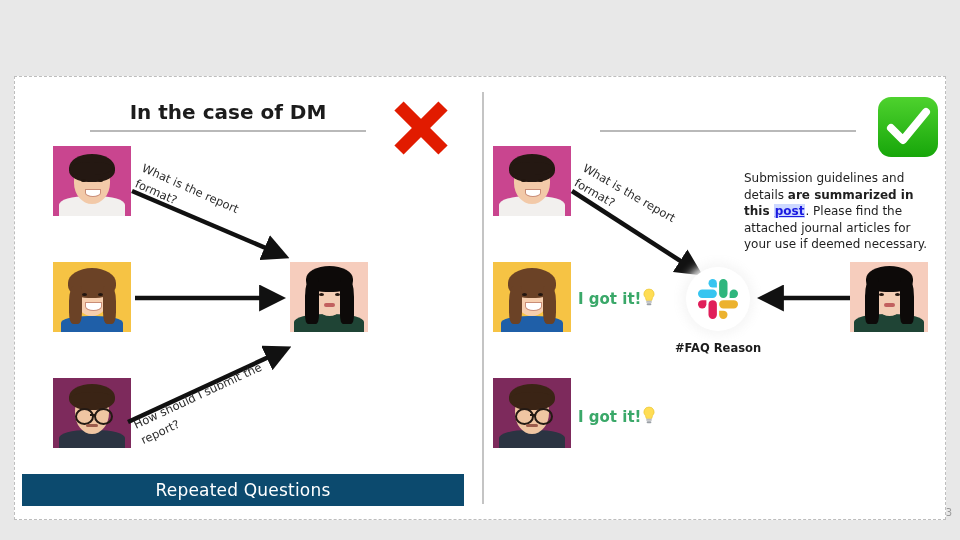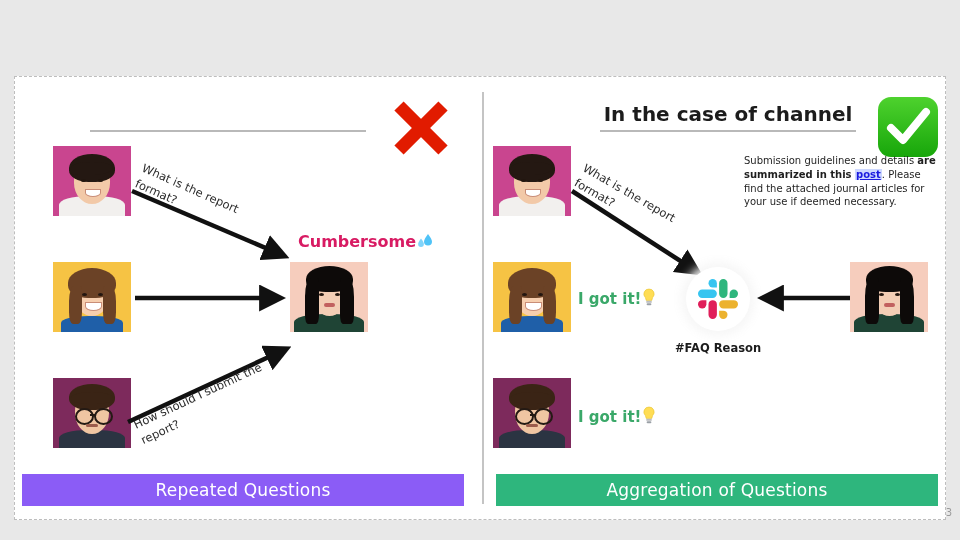--- a/index.html
+++ b/index.html
@@ -82,22 +82,22 @@
     position:absolute;font-size:15px;font-weight:bold;color:#3aa869;
     font-family:"DejaVu Sans","Liberation Sans",sans-serif;white-space:nowrap;
   }
   .bulb{display:inline-block;vertical-align:-2px;margin-left:1px;}
 
   
   .mark{position:absolute;}
 
   
   .note{
-    position:absolute;left:744px;top:154px;width:196px;
-    font-size:10px;line-height:1.38;color:#1f1f1f;
+    position:absolute;left:744px;top:170px;width:196px;
+    font-size:12px;line-height:1.38;color:#1f1f1f;
     font-family:"DejaVu Sans","Liberation Sans",sans-serif;
   }
   .note b{font-weight:bold;}
   .note .lnk{
     color:#1a1ae0;text-decoration:underline;font-weight:bold;
     background:#cdd8ff;padding:0 1px;
   }
 
   
   .slack-wrap{
@@ -127,20 +127,21 @@
 </style>
 </head>
 <body>
 
 <div id="slide">
 
 
   <div class="card"></div>
   <div class="v-divider"></div>
 
+  <div class="panel-heading" style="left:128px;top:100px;width:200px;">In the case of DM</div>
   <div class="heading-rule" style="left:90px;top:130px;width:276px;"></div>
 
   <svg class="mark" style="left:390px;top:97px;" width="62" height="62" viewBox="0 0 62 62">
     <g stroke="#e11b00" stroke-width="13" stroke-linecap="butt">
       <line x1="9" y1="9" x2="53" y2="53"></line>
       <line x1="53" y1="9" x2="9" y2="53"></line>
     </g>
   </svg>
 
   <div class="avatar" style="left:53px;top:146px;">
@@ -214,34 +215,25 @@
     <div class="av-body" style="left:4px;width:70px;height:18px;background:#1f4435"></div>
     <div class="av-face" style="left:23px;top:13px;width:33px;height:41px;background:#f3ceb5"></div>
     <div class="av-hair" style="left:16px;top:4px;width:47px;height:26px;background:#0d0a09"></div>
     <div class="av-fringe" style="left:15px;top:16px;width:14px;height:46px;background:#0d0a09;border-radius:40% 10% 20% 20%"></div>
     <div class="av-fringe" style="left:50px;top:16px;width:14px;height:46px;background:#0d0a09;border-radius:10% 40% 20% 20%"></div>
     <div class="av-eye" style="left:29px;top:31px"></div>
     <div class="av-eye" style="left:45px;top:31px"></div>
     <div class="av-mouth" style="left:34px;top:41px;width:11px;height:4px;background:#c2615f;border-radius:3px"></div>
   </div>
 
-  <div class="cumbersome" style="left:298px;top:232px;">
-    <span>Cumbersome</span><span class="sweat">
-      <svg width="18" height="16" viewBox="0 0 18 16">
-        <path d="M11 1 C13.6 4.6 15 6.8 15 8.6 A4 4 0 0 1 7 8.6 C7 6.8 8.4 4.6 11 1 z" fill="#4fc3f7"></path>
-        <path d="M4 5.5 C5.9 8.2 6.9 9.8 6.9 11 A2.9 2.9 0 0 1 1.1 11 C1.1 9.8 2.1 8.2 4 5.5 z" fill="#81d4fa"></path>
-      </svg>
-    </span>
-  </div>
-
-  <div class="greenbar" style="left:22px;top:474px;width:442px;background:#8b5cf6;">
+
+  <div class="greenbar" style="left:22px;top:474px;width:442px;background:#0c4a6e;">
     <span>Repeated Questions</span>
   </div>
 
-  <div class="panel-heading" style="left:600px;top:102px;width:256px;">In the case of channel</div>
   <div class="heading-rule" style="left:600px;top:130px;width:256px;"></div>
 
   <svg class="mark" style="left:876px;top:95px;" width="64" height="64" viewBox="0 0 64 64">
     <defs>
       <linearGradient id="ggrad" x1="0" y1="0" x2="0" y2="1">
         <stop offset="0" stop-color="#4ed22e"></stop>
           <stop offset="1" stop-color="#17a60a"></stop>
       </linearGradient>
     </defs>
     <rect x="2" y="2" width="60" height="60" rx="13" fill="url(#ggrad)"></rect>
@@ -348,19 +340,16 @@
     <div class="av-body" style="left:4px;width:70px;height:18px;background:#1f4435"></div>
     <div class="av-face" style="left:23px;top:13px;width:33px;height:41px;background:#f3ceb5"></div>
     <div class="av-hair" style="left:16px;top:4px;width:47px;height:26px;background:#0d0a09"></div>
     <div class="av-fringe" style="left:15px;top:16px;width:14px;height:46px;background:#0d0a09;border-radius:40% 10% 20% 20%"></div>
     <div class="av-fringe" style="left:50px;top:16px;width:14px;height:46px;background:#0d0a09;border-radius:10% 40% 20% 20%"></div>
     <div class="av-eye" style="left:29px;top:31px"></div>
     <div class="av-eye" style="left:45px;top:31px"></div>
     <div class="av-mouth" style="left:34px;top:41px;width:11px;height:4px;background:#c2615f;border-radius:3px"></div>
   </div>
 
-  <div class="greenbar" style="left:496px;top:474px;width:442px;background:#2eb67d;">
-    <span>Aggregation of Questions</span>
-  </div>
 
   <div class="pagenum">3</div>
 
 </div>
 
 </body></html>

